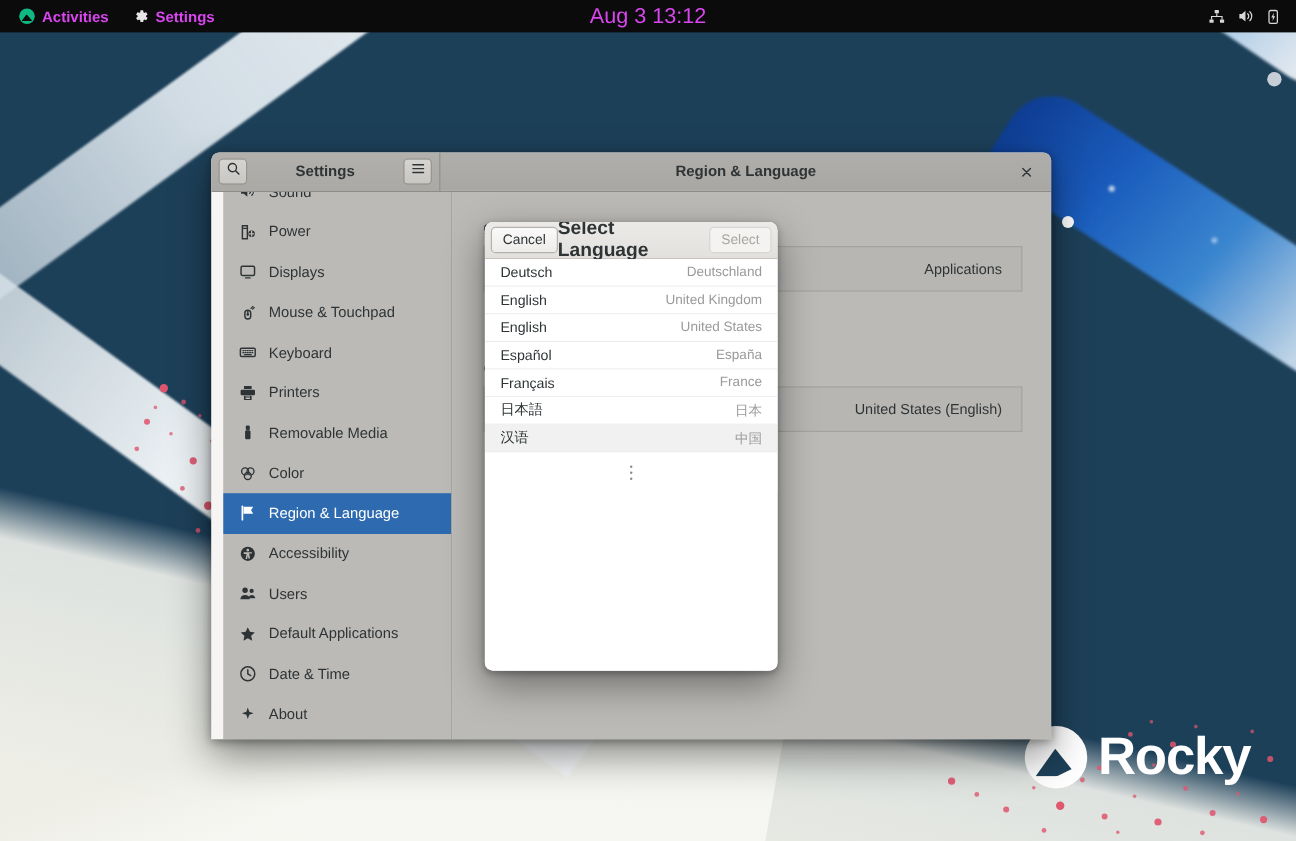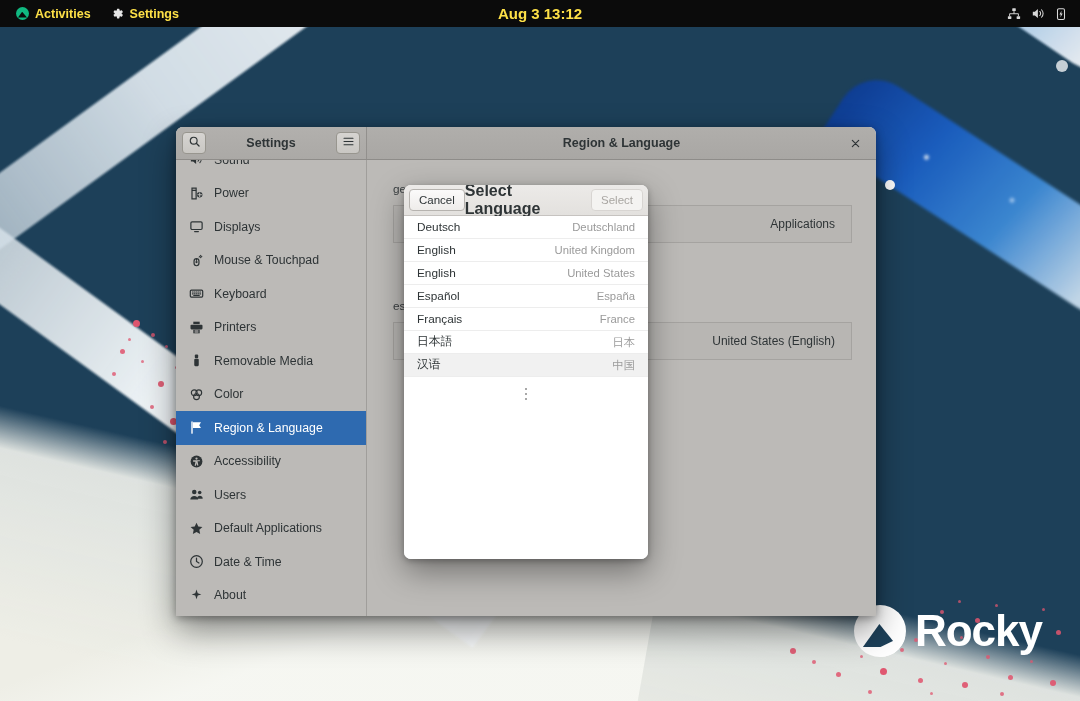--- a/index.html
+++ b/index.html
@@ -85,31 +85,31 @@
   }
   .moon {
     position:absolute; border-radius:50%; background:#fff;
   }
 
   .speck { position:absolute; border-radius:50%; background:#e0566f; filter:blur(0.6px); }
 
   
   #topbar {
     position:absolute; left:0; top:0; width:1080px; height:27px;
-    background:#0b0b0b; color:#fde047;
+    background:#0b0b0b; color:#d946ef;
     display:flex; align-items:center;
     font-size:12.5px; font-weight:700; z-index:50;
   }
   #topbar .tb-item { display:flex; align-items:center; gap:6px; padding:0 10px; height:100%; }
   #topbar .tb-item.first { margin-left:6px; }
   .rocky-mini { width:13px; height:13px; border-radius:50%; background:#10b981; position:relative; overflow:hidden; flex:none; }
   .rocky-mini::after{ content:""; position:absolute; left:2px; bottom:2.5px; width:9px; height:6px; background:#0b0b0b;
      clip-path:polygon(0% 100%, 46% 6%, 100% 100%); }
   .gear-mini { width:13px; height:13px; flex:none; }
-  #clock { position:absolute; left:0; right:0; text-align:center; font-size:15px; font-weight:700; pointer-events:none; }
+  #clock { position:absolute; left:0; right:0; text-align:center; font-size:18px; font-weight:400; pointer-events:none; }
   #tb-right { margin-left:auto; display:flex; align-items:center; gap:9px; padding-right:12px; }
   #tb-right svg { display:block; }
 
   
   #win {
     position:absolute; left:176px; top:127px; width:700px; height:489px;
     box-shadow:0 14px 34px rgba(0,0,0,0.45), 0 2px 8px rgba(0,0,0,0.35);
     border-radius:7px 7px 0 0;
     overflow:hidden;
     background:#f6f5f4;
@@ -142,21 +142,21 @@
     position:absolute; right:12px; top:50%; transform:translateY(-50%);
     width:18px; height:18px; display:flex; align-items:center; justify-content:center;
     font-size:13px; color:#2e3436; cursor:pointer; line-height:1;
   }
 
   #win-body { display:flex; height:456px; }
 
   
   #sidebar {
     width:191px; background:#bcbab7; border-right:1px solid #a09e9b;
-    overflow:hidden; position:relative;
+    overflow:hidden; position:relative;margin-left:10px;
   }
   .side-list { position:relative; top:-17px; }
   .side-item {
     height:33.5px; display:flex; align-items:center; gap:10px;
     padding:0 12px; font-size:12.3px; color:#2e3436; cursor:pointer;
   }
   .side-item.sel { background:#2e6ab0; color:#ffffff; }
   .side-item .ic { width:16px; height:16px; flex:none; display:flex; align-items:center; justify-content:center; }
   .side-item .ic svg { display:block; }
 

